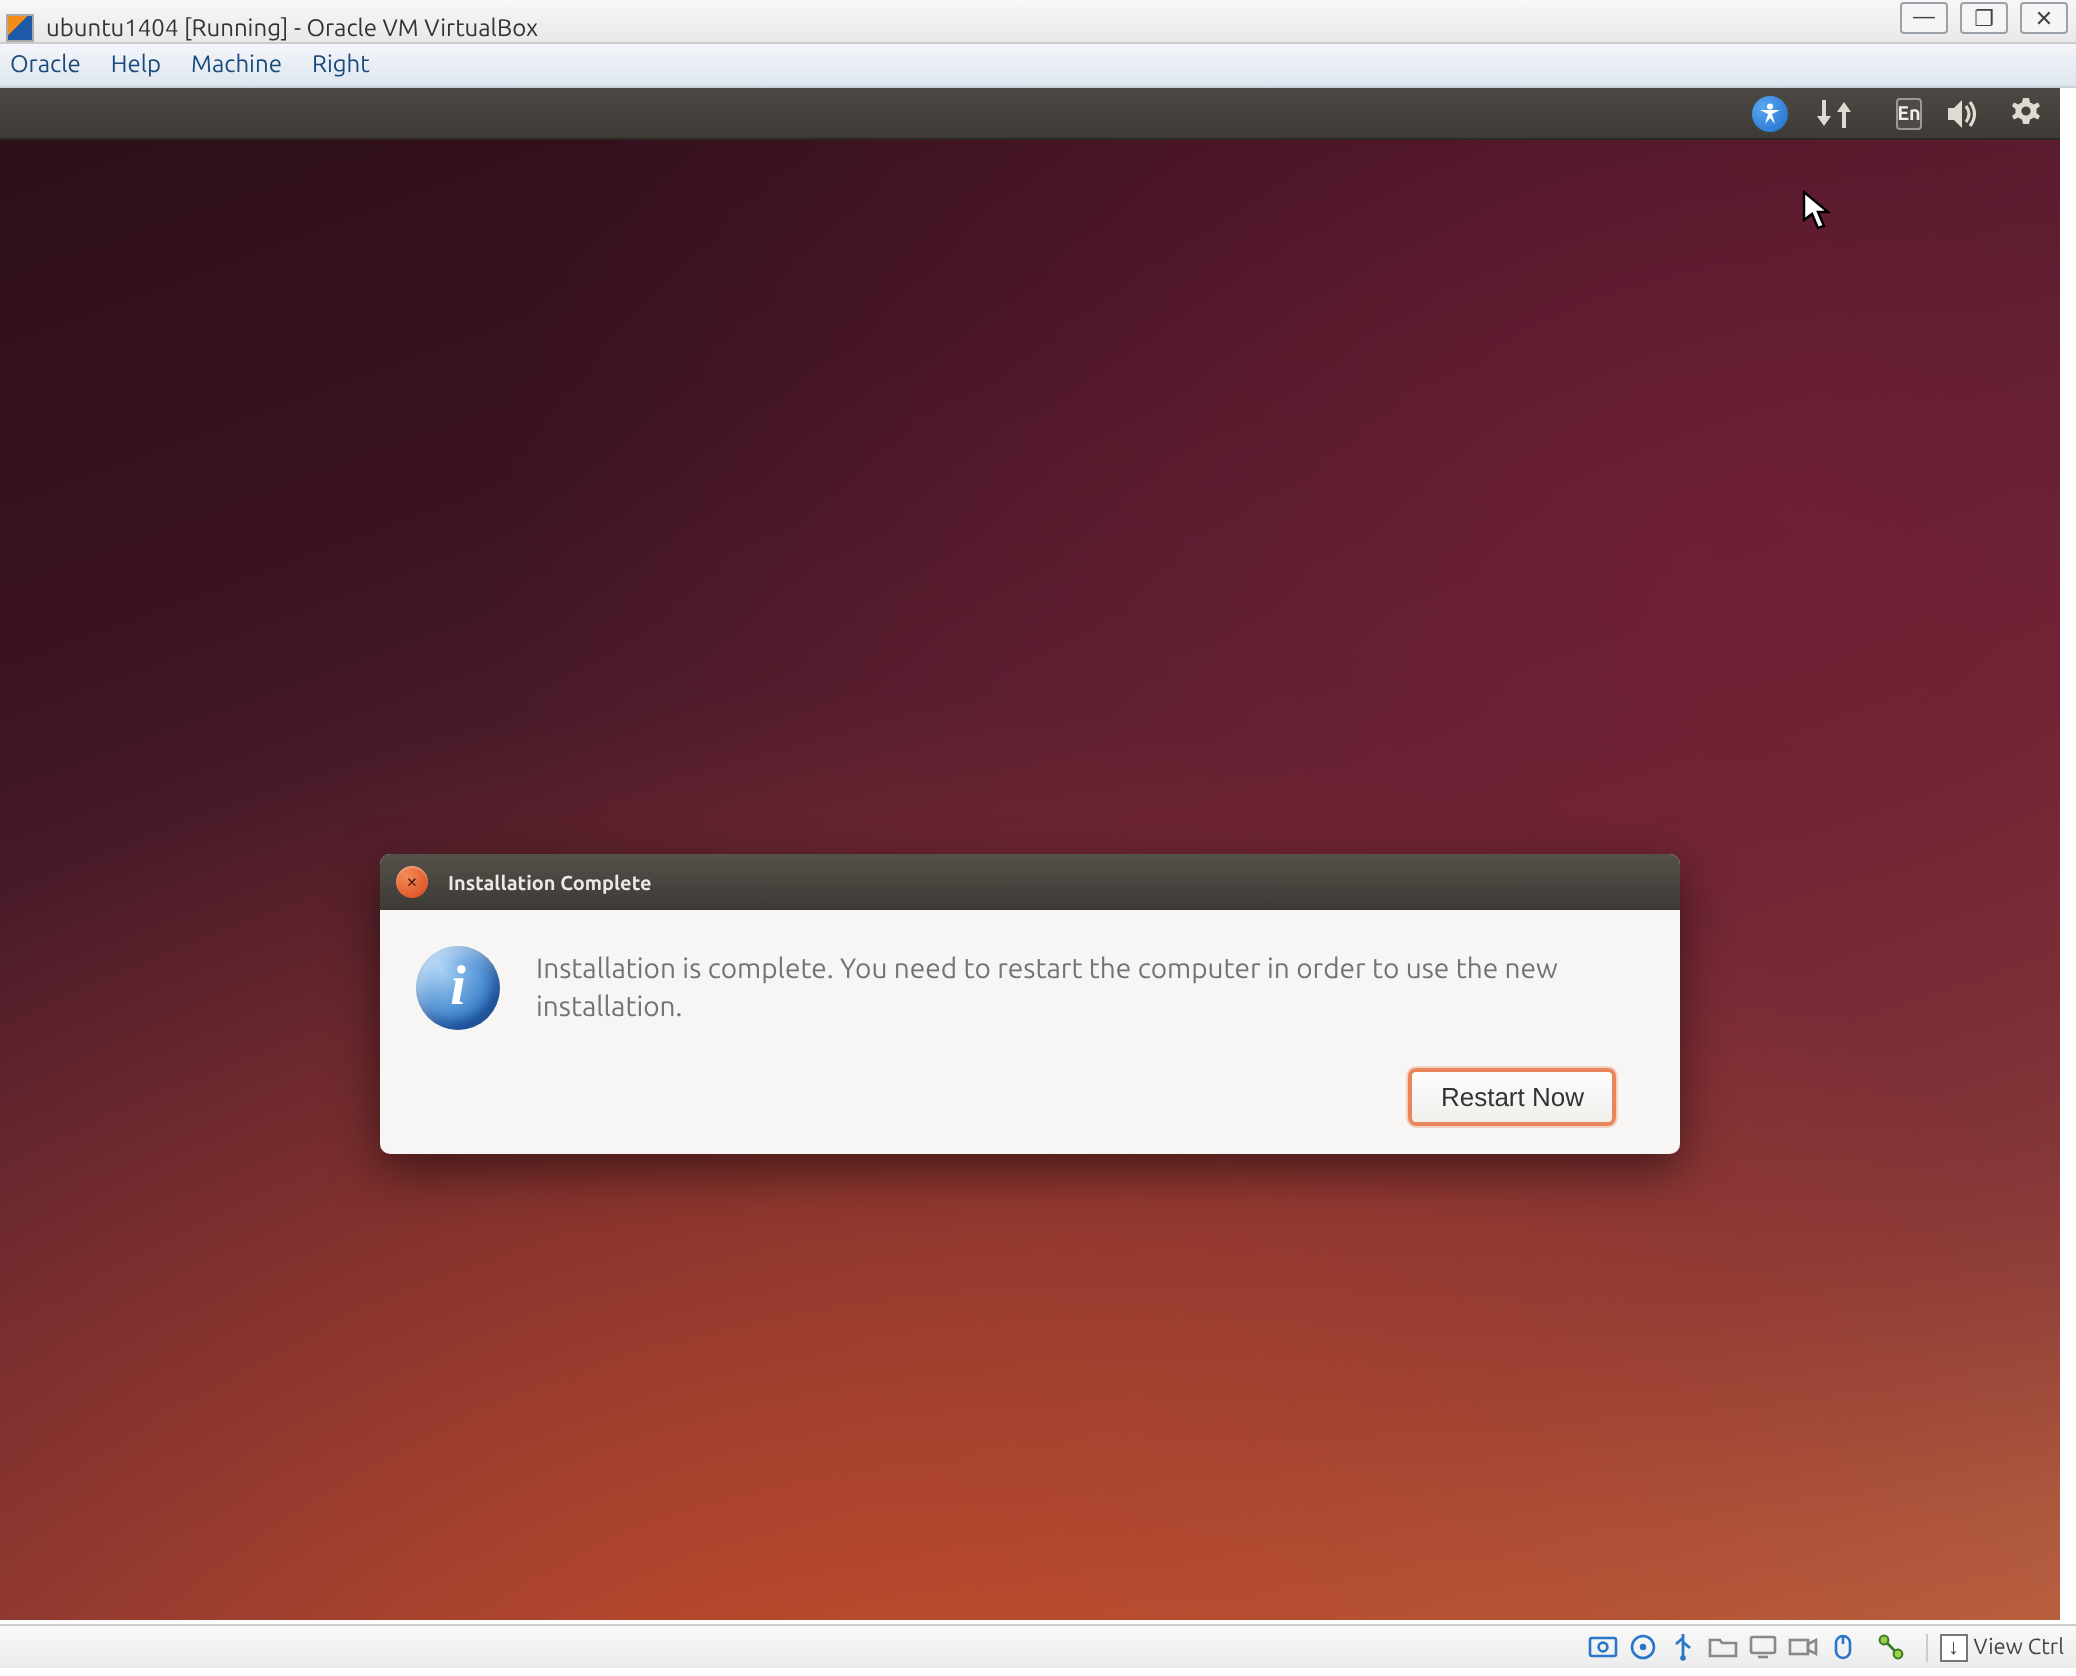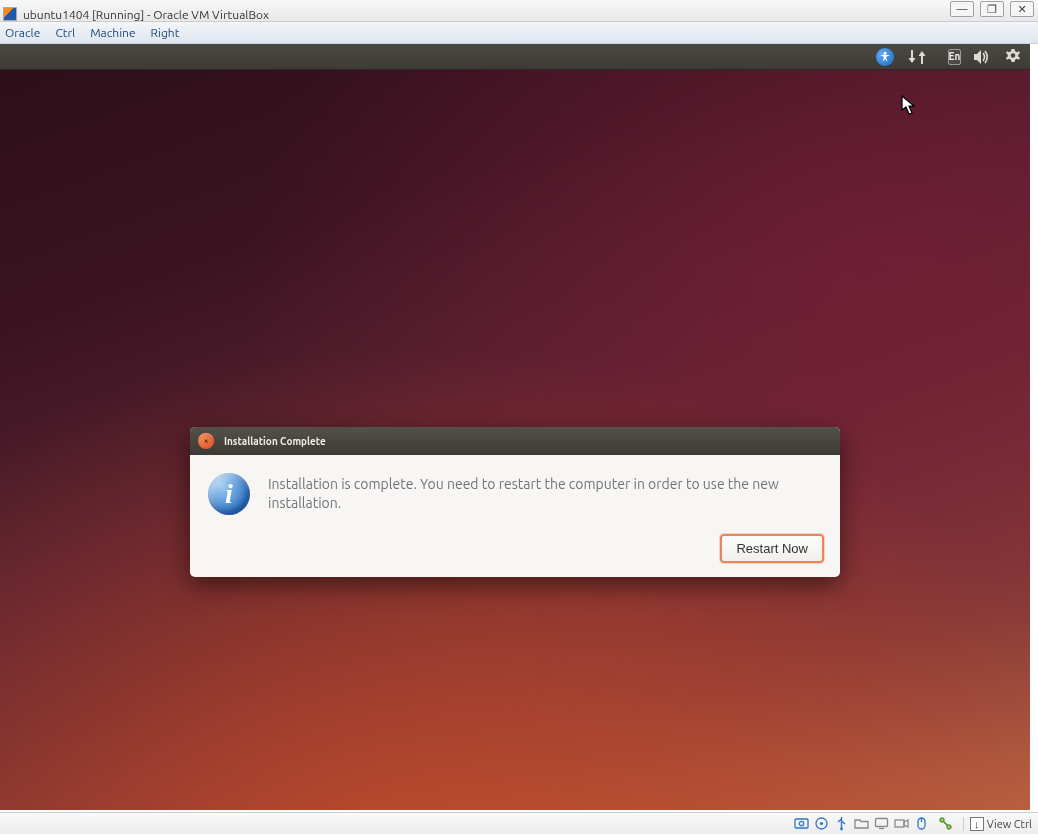--- a/index.html
+++ b/index.html
@@ -159,21 +159,21 @@
     box-shadow: inset -3px -4px 6px rgba(0,0,60,0.35), inset 3px 4px 6px rgba(255,255,255,0.4);
   }
   .dialog-message {
     font-size: 14px;
     color: #737373;
     line-height: 1.35;
     padding-top: 2px;
   }
   .dialog-actions {
     position: absolute;
-    right: 16px; bottom: 14px;
+    right: 32px; bottom: 14px;
   }
   .restart-btn {
     padding: 5px 14px;
     font-size: 13px;
     color: #333;
     background: linear-gradient(#fdfdfc,#f1efec);
     border: 2px solid #e9855b;
     border-radius: 4px;
     box-shadow: 0 0 0 1px rgba(233,133,91,0.3);
   }
@@ -232,21 +232,21 @@
   <span>ubuntu1404 [Running] - Oracle VM VirtualBox</span>
   <div class="host-window-controls">
     <div class="ctl">—</div>
     <div class="ctl">❐</div>
     <div class="ctl">✕</div>
   </div>
 </div>
 
 <div class="host-menubar">
   <span>Oracle</span>
-  <span>Ctrl</span>
+  <span>Help</span>
   <span>Machine</span>
   <span>Right</span>
 </div>
 
 <div class="guest-wrapper">
   <div class="guest-viewport">
     <div class="ubuntu-desktop"></div>
 
     <div class="ubuntu-panel">
       <div class="panel-icon">

